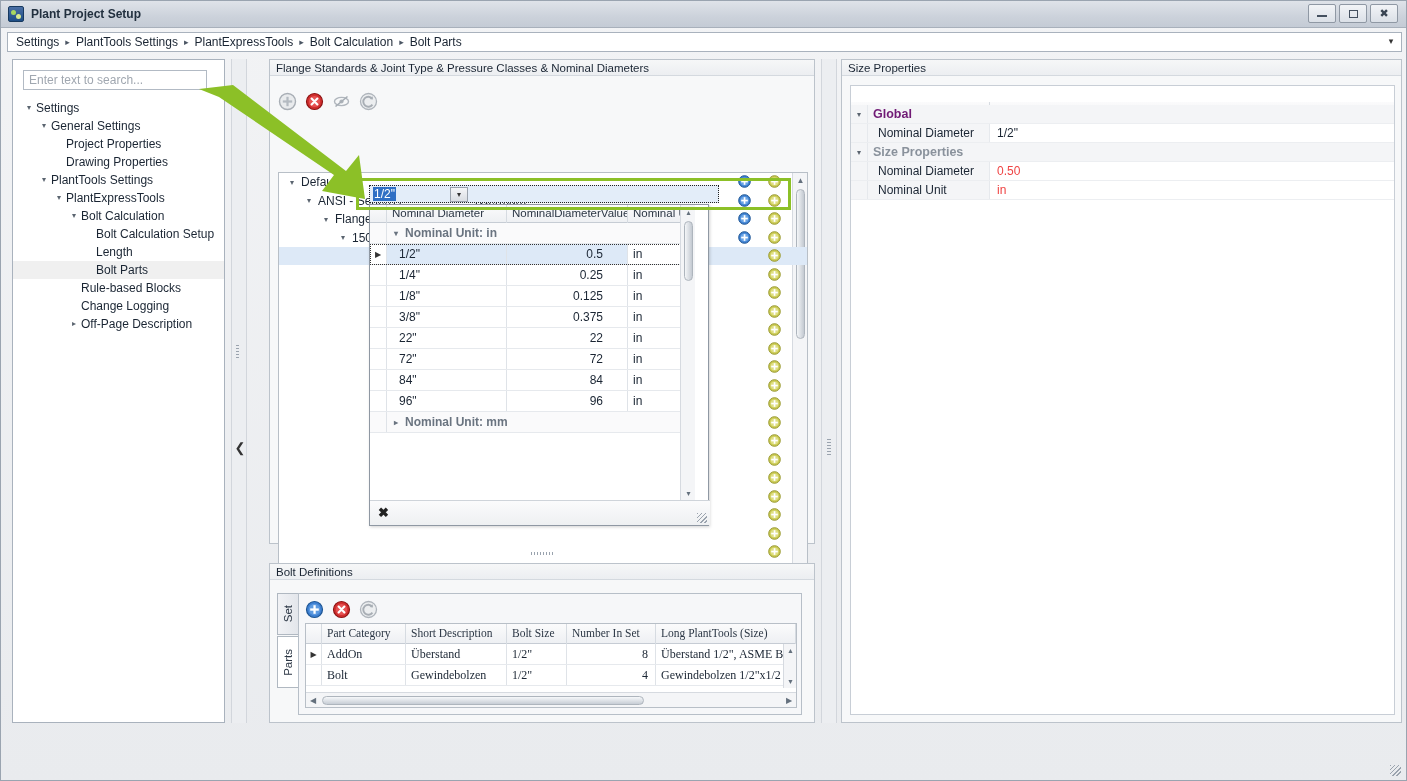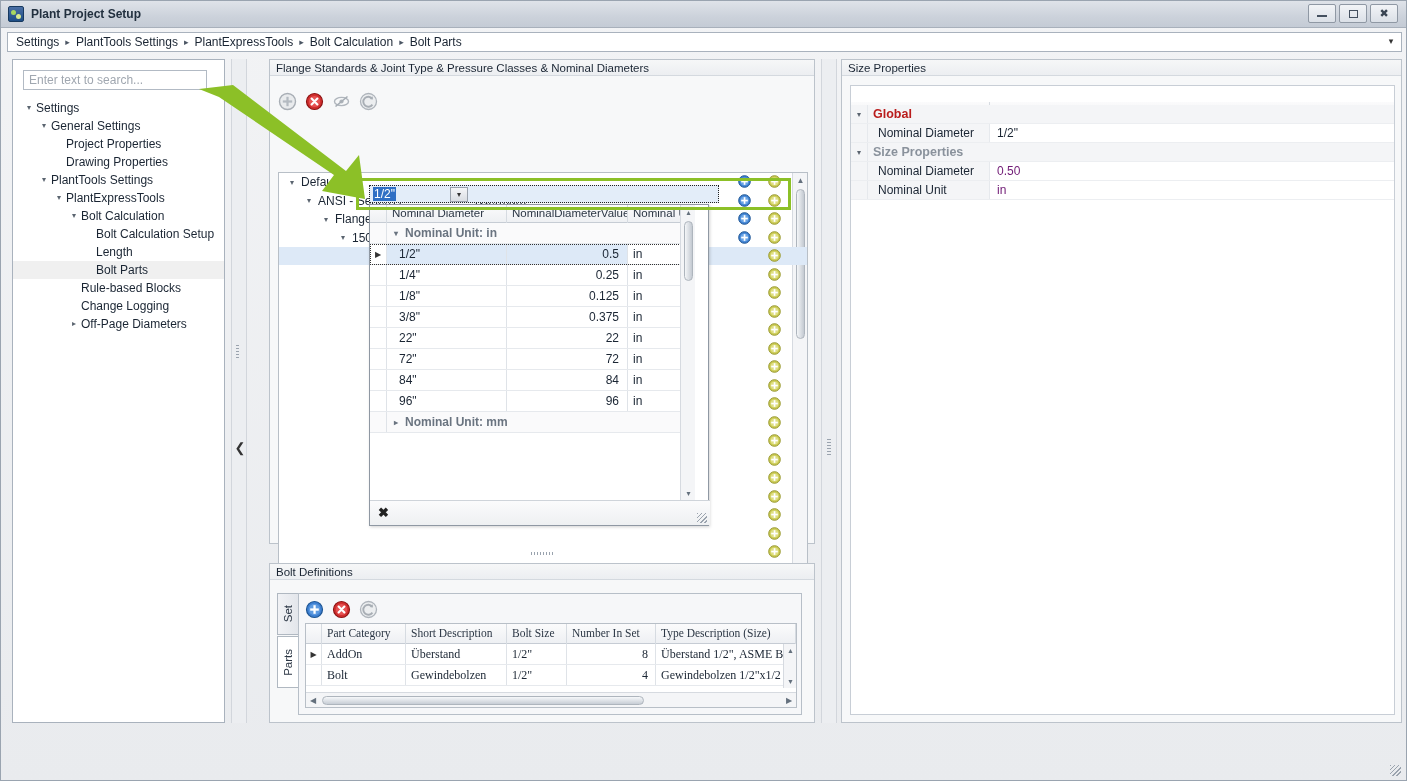--- a/index.html
+++ b/index.html
@@ -204,21 +204,21 @@
   }
   .dd-sortarrow { position:absolute; right:5px; top:5px; font-size:7px; color:#5b6775; }
   .dd-row { position:absolute; left:0; width:325px; height:21px; display:flex; }
   .dd-row .ind {
     width:17px; flex:0 0 17px; border-right:1px solid #dfe3e8;
     background:#fff; display:flex; align-items:center; justify-content:center;
     font-size:8px; color:#333;
   }
   .dd-row .c1 { width:120px; flex:0 0 120px; padding-left:12px; line-height:20px;
     border-right:1px solid #dfe3e8; font-size:12px; }
-  .dd-row .c2 { width:121px; flex:0 0 121px; padding-right:8px; line-height:20px;
+  .dd-row .c2 { width:121px; flex:0 0 121px; padding-right:24px; line-height:20px;
     text-align:right; border-right:1px solid #dfe3e8; font-size:12px; }
   .dd-row .c3 { width:66px; flex:0 0 66px; padding-left:5px; line-height:20px; font-size:12px; }
   .dd-row.rowline { border-bottom:1px solid #e6e9ed; }
   .dd-row.selected .c1, .dd-row.selected .c2 { background:#dde9f7; }
   .dd-row.selected { outline:1px dotted #333; outline-offset:-1px; }
   .dd-group {
     position:absolute; left:0; width:325px; height:21px;
     background:#fafafb; border-bottom:1px solid #e6e9ed; display:flex; align-items:center;
     font-size:12px; font-weight:bold; color:#6a7480;
   }
@@ -329,23 +329,23 @@
     border-bottom:1px solid #eceef1; }
   .prop-row .pind { width:17px; flex:0 0 17px; background:#f4f5f7;
     border-right:1px solid #e6e9ed; display:flex; align-items:center; justify-content:center;
     font-size:8px; color:#5b6570; }
   .prop-row .pname { width:122px; flex:0 0 122px; padding-left:10px; line-height:18px;
     font-size:12px; background:#f4f5f7; border-right:1px solid #e6e9ed; }
   .prop-row .pval { flex:1 1 auto; padding-left:7px; line-height:18px; font-size:12px; }
   .prop-row.cat { background:#f4f5f7; }
   .prop-row.cat .pname2 { padding-left:5px; line-height:18px; font-size:12.5px;
     font-weight:bold; }
-  .prop-row.cat.c1 .pname2 { color:#b91c1c; }
+  .prop-row.cat.c1 .pname2 { color:#701a75; }
   .prop-row.cat.c2 .pname2 { color:#8a929c; }
-  .prop-row .pval.dim { color:#701a75; }
+  .prop-row .pval.dim { color:#ef4444; }
 
   
   #btnbar { position:absolute; left:0; bottom:0; width:100%; height:56px; }
   #status-grip {
     position:absolute; right:5px; bottom:4px; width:11px; height:11px;
     background:repeating-linear-gradient(135deg,#9aa3ae 0 1px,transparent 1px 3px);
   }
 </style>
 </head>
 <body>
@@ -427,21 +427,21 @@
         <div class="tnode">
           <span class="exp" style="margin-left: 55px;"></span>
           <span class="lbl">Rule-based Blocks</span>
         </div>
         <div class="tnode">
           <span class="exp" style="margin-left: 55px;"></span>
           <span class="lbl">Change Logging</span>
         </div>
         <div class="tnode">
           <span class="exp" style="margin-left: 55px;">▸</span>
-          <span class="lbl">Off-Page Diameters</span>
+          <span class="lbl">Off-Page Description</span>
         </div>
       </div>
   </div>
 
   <div id="split-left">
     <div class="grip"></div>
     <div class="coll">❮</div>
   </div>
 
   <div id="center-top">
@@ -815,21 +815,21 @@
         </span>
       </div>
 
       <div id="parts-grid">
         <div class="pg-head">
           <div class="hc" style="width:16px;flex:0 0 16px;padding-left:0"></div>
           <div class="hc" style="width:84px;flex:0 0 84px">Part Category</div>
           <div class="hc" style="width:101px;flex:0 0 101px">Short Description</div>
           <div class="hc" style="width:60px;flex:0 0 60px">Bolt Size</div>
           <div class="hc" style="width:89px;flex:0 0 89px">Number In Set</div>
-          <div class="hc" style="width:140px;flex:0 0 140px">Type Description (Size)</div>
+          <div class="hc" style="width:140px;flex:0 0 140px">Long PlantTools (Size)</div>
         </div>
         <div id="parts-rows">
             <div class="pg-row" style="top: 20px;">
               <span class="ind">▶</span>
               <span class="cc" style="width:84px;flex:0 0 84px">AddOn</span>
               <span class="cc" style="width:101px;flex:0 0 101px">Überstand</span>
               <span class="cc" style="width:60px;flex:0 0 60px">1/2"</span>
               <span class="cc num" style="width:89px;flex:0 0 89px">8</span>
               <span class="cc" style="width:140px;flex:0 0 140px">Überstand 1/2", ASME B</span>
             </div>

